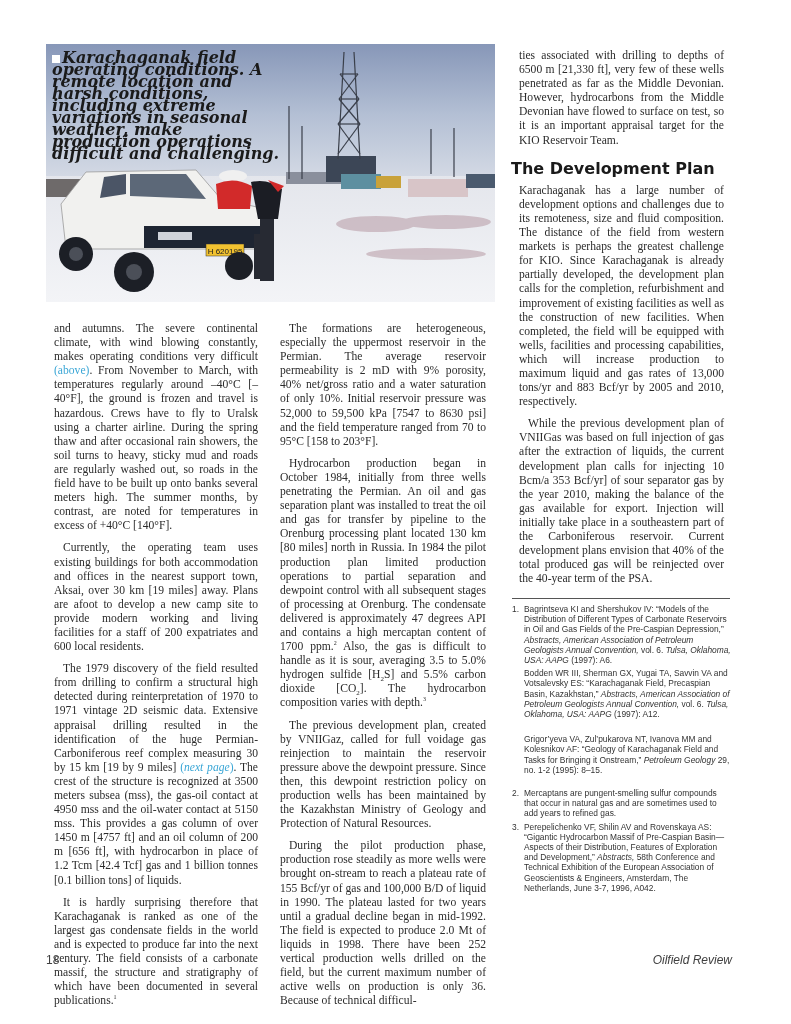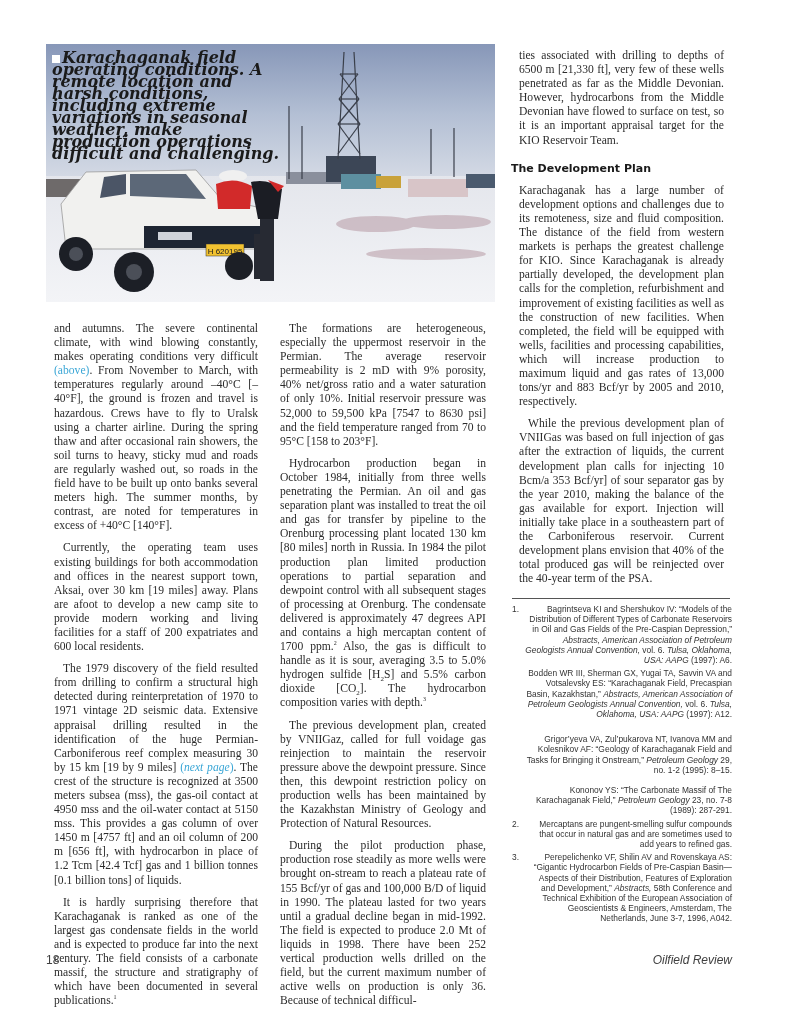--- a/index.html
+++ b/index.html
@@ -25,31 +25,31 @@
       position: absolute; font-size: 11.6px; line-height: 14.1px; text-align: justify;
       font-family: "Liberation Serif", serif; color: #2b2b2b;
     }
     .col p { margin: 8px; text-indent: 0; hyphens: auto; }
     .col p.ind { text-indent: 9px; }
     .col1 { left: 46px; top: 314px; width: 220px; }
     .col2 { left: 272px; top: 314px; width: 222px; }
     .col3 { left: 511px; top: 41px; width: 221px; }
     .link { color: #3aa6d6; }
     .heading {
-      font-family: "DejaVu Sans", sans-serif; font-weight: bold; font-size: 11px;
+      font-family: "DejaVu Sans", sans-serif; font-weight: bold; font-size: 16px;
       color: #1a1a1a; margin: 14px 0 1px 0 !important;
     }
     .rule { position: absolute; left: 512px; top: 598px; width: 218px; height: 1px; background: #555; }
     .notes {
       position: absolute; left: 512px; top: 604px; width: 220px;
       font-family: "Liberation Sans", sans-serif; font-size: 8.4px; line-height: 10.2px; color: #333;
     }
     .note { display: flex; margin-bottom: 3px; }
     .note .num { width: 12px; flex: none; }
-    .note .body { flex: 1; text-align: right; }
+    .note .body { flex: 1; }
     .folio {
       position: absolute; top: 953px; font-family: "Liberation Sans", sans-serif; font-size: 12px; color: #404040;
     }
     .pagenum { left: 46px; }
     .journal { right: 59px; font-style: italic; }
     sup { font-size: 6px; vertical-align: super; line-height: 0; }
     sub { font-size: 7px; line-height: 0; }
     i { font-style: italic; }
   </style>
 </head>
@@ -160,27 +160,26 @@
 
 <div class="rule"></div>
 
 <div class="notes">
   <div class="note">
     <span class="num">1.</span>
     <div class="body">
       <div style="margin-bottom:3px"><span>Bagrintseva KI and Shershukov IV: “Models of the Distribution of Different Types of Carbonate Reservoirs in Oil and Gas Fields of the Pre-Caspian Depression,” </span><i>Abstracts, American Association of Petroleum Geologists Annual Convention,</i><span> vol. 6. </span><i>Tulsa, Oklahoma, USA: AAPG</i><span> (1997): A6.</span></div>
       <div style="margin-bottom:15px"><span>Bodden WR III, Sherman GX, Yugai TA, Savvin VA and Votsalevsky ES: “Karachaganak Field, Precaspian Basin, Kazakhstan,” </span><i>Abstracts, American Association of Petroleum Geologists Annual Convention,</i><span> vol. 6. </span><i>Tulsa, Oklahoma, USA: AAPG</i><span> (1997): A12.</span></div>
       <div style="margin-bottom:10px"><span>Grigor’yeva VA, Zul’pukarova NT, Ivanova MM and Kolesnikov AF: “Geology of Karachaganak Field and Tasks for Bringing it Onstream,” </span><i>Petroleum Geology</i><span> 29, no. 1-2 (1995): 8–15.</span></div>
-      <div><span>Kononov YS: “The Carbonate Massif of The Karachaganak Field,” </span><i>Petroleum Geology</i><span> 23, no. 7-8 (1989): 287-291.</span></div>
     </div>
   </div>
   <div class="note">
     <span class="num">2.</span>
     <div class="body">Mercaptans are pungent-smelling sulfur compounds that occur in natural gas and are sometimes used to add years to refined gas.</div>
   </div>
   <div class="note">
     <span class="num">3.</span>
-    <div class="body"><span>Perepelichenko VF, Shilin AV and Rovenskaya AS: “Gigantic Hydrocarbon Fields of Pre-Caspian Basin—Aspects of their Distribution, Features of Exploration and Development,” </span><i>Abstracts,</i><span> 58th Conference and Technical Exhibition of the European Association of Geoscientists &amp; Engineers, Amsterdam, The Netherlands, June 3-7, 1996, A042.</span></div>
+    <div class="body"><span>Perepelichenko VF, Shilin AV and Rovenskaya AS: “Gigantic Hydrocarbon Massif of Pre-Caspian Basin—Aspects of their Distribution, Features of Exploration and Development,” </span><i>Abstracts,</i><span> 58th Conference and Technical Exhibition of the European Association of Geoscientists &amp; Engineers, Amsterdam, The Netherlands, June 3-7, 1996, A042.</span></div>
   </div>
 </div>
 
 <div class="folio pagenum">18</div>
 <div class="folio journal">Oilfield Review</div>
 
 </body></html>

